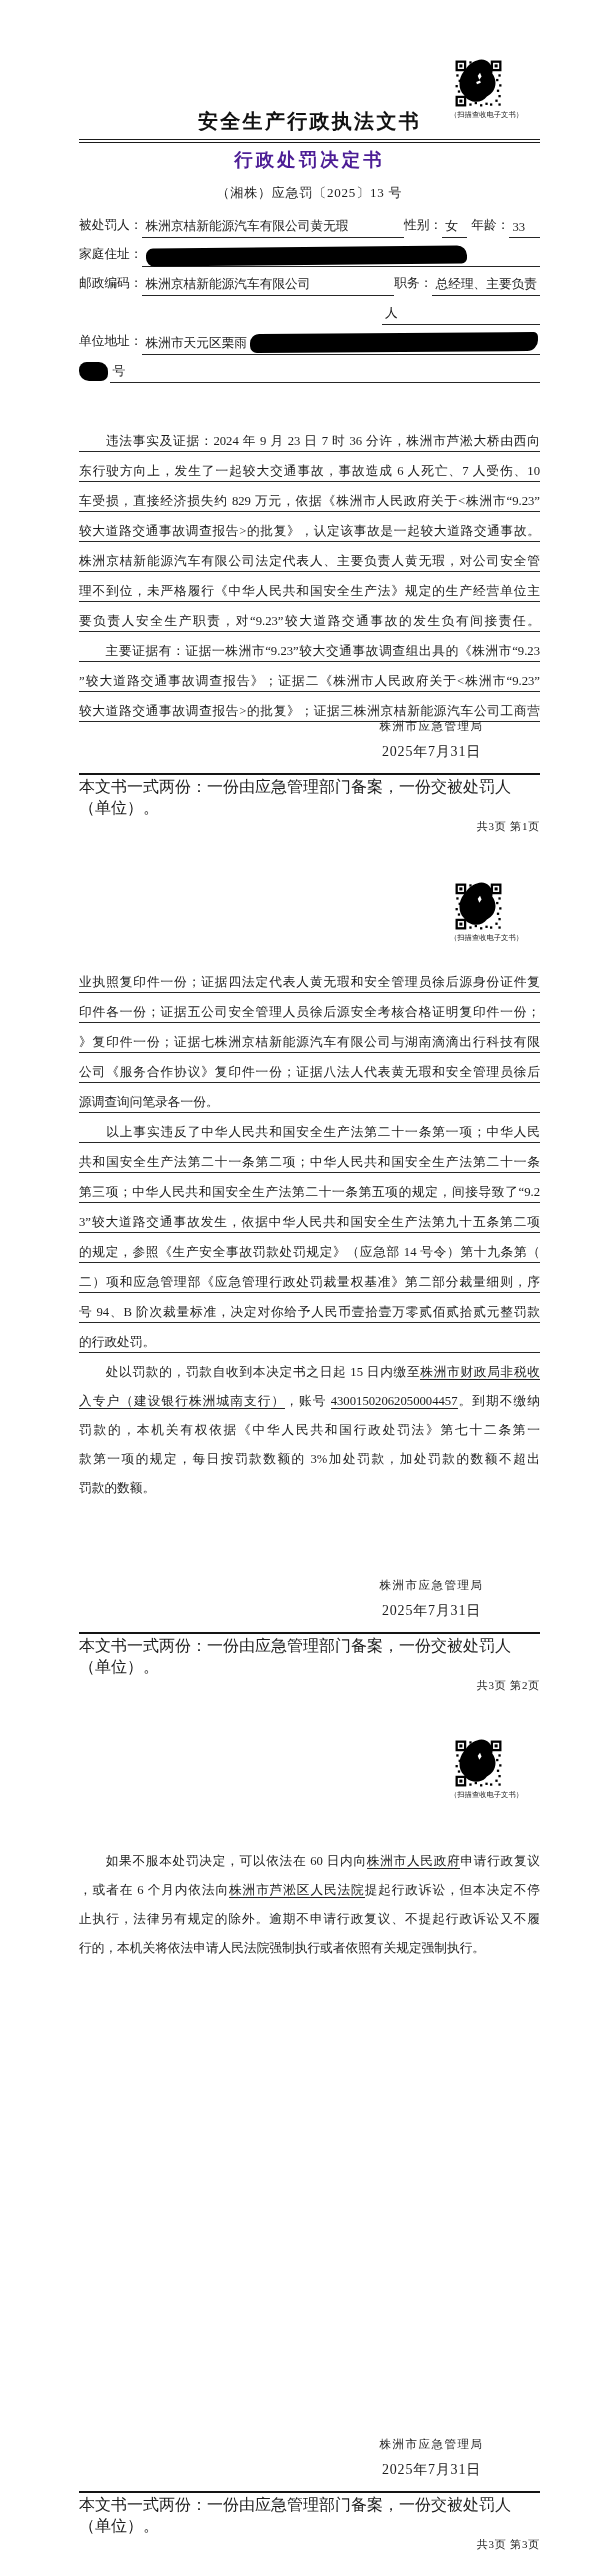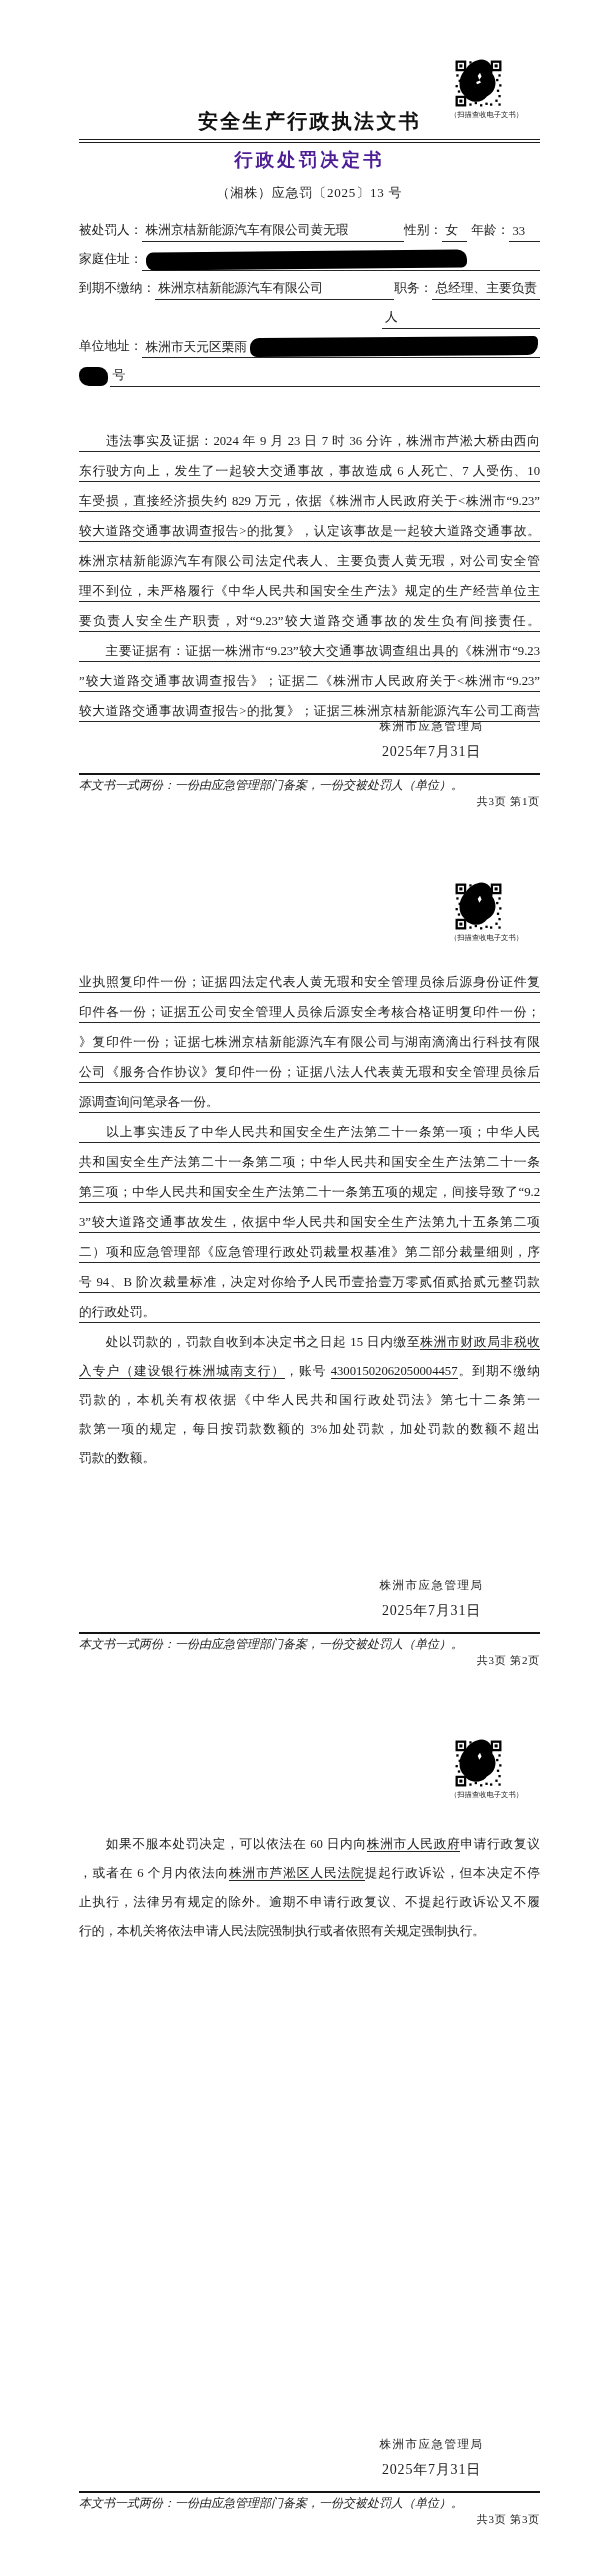--- a/index.html
+++ b/index.html
@@ -20,21 +20,21 @@
   .docno{position:absolute;top:184px;left:79px;width:461px;text-align:center;
          font-size:13px;letter-spacing:0.8px;}
 
   
   .qrwrap{position:absolute;left:450px;width:57px;text-align:center;}
   .qrwrap svg{display:block;margin:0 auto;}
   .qrcap{font-size:7.3px;margin-top:1.5px;white-space:nowrap;color:#222;}
 
   
   .fields{position:absolute;top:217px;left:79px;width:461px;}
-  .frow{position:relative;height:29px;display:flex;align-items:center;font-size:12.7px;}
+  .frow{position:relative;height:29px;display:flex;align-items:flex-start;font-size:12.7px;}
   .flabel{flex:0 0 auto;white-space:nowrap;padding-bottom:1.5px;}
   .fval{border-bottom:0.8px solid #262626;padding:0 1.5px 1.5px 3.1px;white-space:nowrap;
         display:flex;align-items:flex-end;min-height:18.4px;}
   .grow{flex:1 1 auto;}
   .rd{background:#000;border-radius:7px 10px 5.4px 8.4px;}
   .rd.tilt{transform:rotate(-0.6deg);}
 
   
   .bl{position:relative;height:29px;font-size:12.7px;}
   .bl.u{border-bottom:0.8px solid #262626;}
@@ -42,21 +42,21 @@
   .bl.short .txt{text-align-last:left;}
   .useg{border-bottom:0.8px solid #262626;padding-bottom:0.8px;}
   .b{font-weight:normal;}
 
   
   .sign{position:absolute;top:719px;left:349px;width:165px;text-align:center;}
   .sign .org{font-size:11.5px;letter-spacing:1.5px;}
   .sign .dt{font-size:14px;margin-top:9.2px;letter-spacing:0.8px;}
   .pfoot{position:absolute;top:773px;left:79px;width:461px;}
   .prule{border-top:2.3px solid #141414;}
-  .pnote{font-size:12px;margin-top:2.3px;font-style:italic;}
+  .pnote{font-size:16px;margin-top:2.3px;}
   .psheet{font-size:11px;text-align:right;margin-top:0;letter-spacing:0.8px;}
 </style>
 </head>
 <body>
 
 <div class="page">
 
   <div class="qrwrap" style="top:59px;">
     <svg width="49" height="49" viewBox="0 0 64 64">
       <rect x="0" y="0" width="64" height="64" fill="#fff"></rect>
@@ -112,21 +112,21 @@
       <span class="flabel" style="margin-left:4.6px;">年龄：</span>
       <span class="fval" style="width:26px;">33</span>
     </div>
     <div class="frow">
       <span class="flabel">家庭住址：</span>
       <span class="fval grow">
           <span class="rd tilt" style="width:321px;height:17.7px;"></span>
         </span>
     </div>
     <div class="frow">
-      <span class="flabel">到期不缴纳：</span>
+      <span class="flabel">邮政编码：</span>
       <span class="fval grow">株洲京桔新能源汽车有限公司</span>
       <span class="flabel">职务：</span>
       <span class="fval" style="width:103px;">总经理、主要负责</span>
     </div>
     <div class="frow" style="padding-left:303px;">
       <span class="fval grow">人</span>
     </div>
     <div class="frow">
       <span class="flabel">单位地址：</span>
       <span class="fval grow">
@@ -249,20 +249,23 @@
     <div class="bl u">
         <span class="txt">共和国安全生产法第二十一条第二项；中华人民共和国安全生产法第二十一条</span>
       </div>
     <div class="bl u">
         <span class="txt">第三项；中华人民共和国安全生产法第二十一条第五项的规定，间接导致了“9.2</span>
       </div>
     <div class="bl u">
         <span class="txt">3”较大道路交通事故发生，依据中华人民共和国安全生产法第九十五条第二项</span>
       </div>
     <div class="bl u">
+        <span class="txt">的规定，参照《生产安全事故罚款处罚规定》（应急部 14 号令）第十九条第（</span>
+      </div>
+    <div class="bl u">
         <span class="txt">二）项和应急管理部《应急管理行政处罚裁量权基准》第二部分裁量细则，序</span>
       </div>
     <div class="bl u">
         <span class="txt">号 94、B 阶次裁量标准，决定对你给予人民币壹拾壹万零贰佰贰拾贰元整罚款</span>
       </div>
     <div class="bl u short">
         <span class="txt">的行政处罚。</span>
       </div>
 
     <div class="bl">
@@ -329,21 +332,21 @@
           <rect x="27" y="56" width="3" height="3"></rect>
           <rect x="34" y="59" width="3" height="3"></rect>
           <rect x="41" y="57" width="3" height="3"></rect>
       </g>
       <path d="M30,2 C42,-3 52,8 50,19 C58,30 54,44 43,49 C36,59 19,58 13,47 C4,39 6,22 15,14 C19,7 24,4 30,2 Z" fill="#000"></path>
       <path d="M31,22 l3,-4 l2,5 l-3,4 z" fill="#fff"></path>
     </svg>
     <div class="qrcap">（扫描查收电子文书）</div>
   </div>
 
-  <div class="content" style="top:107px;">
+  <div class="content" style="top:124px;">
     <div class="bl">
       <span class="txt"><span>　　如果不服本处罚决定，可以依法在 60 日内向</span><span class="useg">株洲市人民政府</span><span>申请行政复议</span></span>
     </div>
     <div class="bl">
       <span class="txt"><span>，或者在 6 个月内依法向</span><span class="useg">株洲市芦淞区人民法院</span><span>提起行政诉讼，但本决定不停</span></span>
     </div>
     <div class="bl">
         <span class="txt">止执行，法律另有规定的除外。逾期不申请行政复议、不提起行政诉讼又不履</span>
       </div>
     <div class="bl short">

